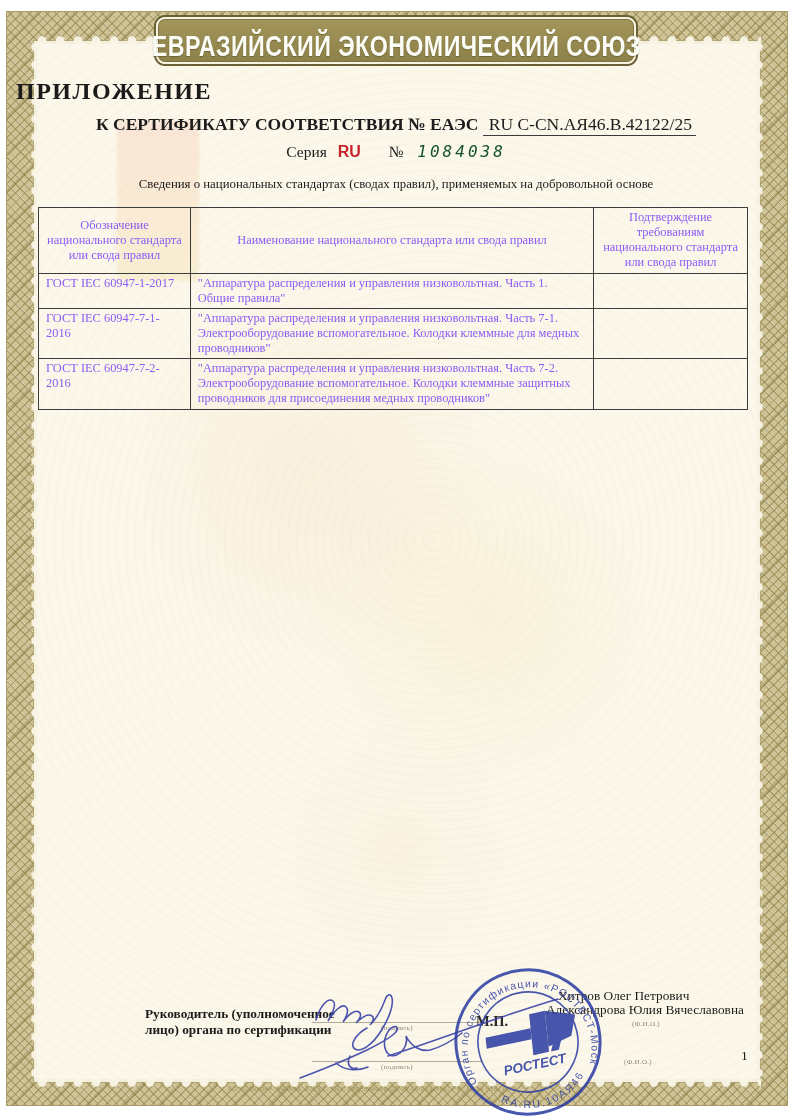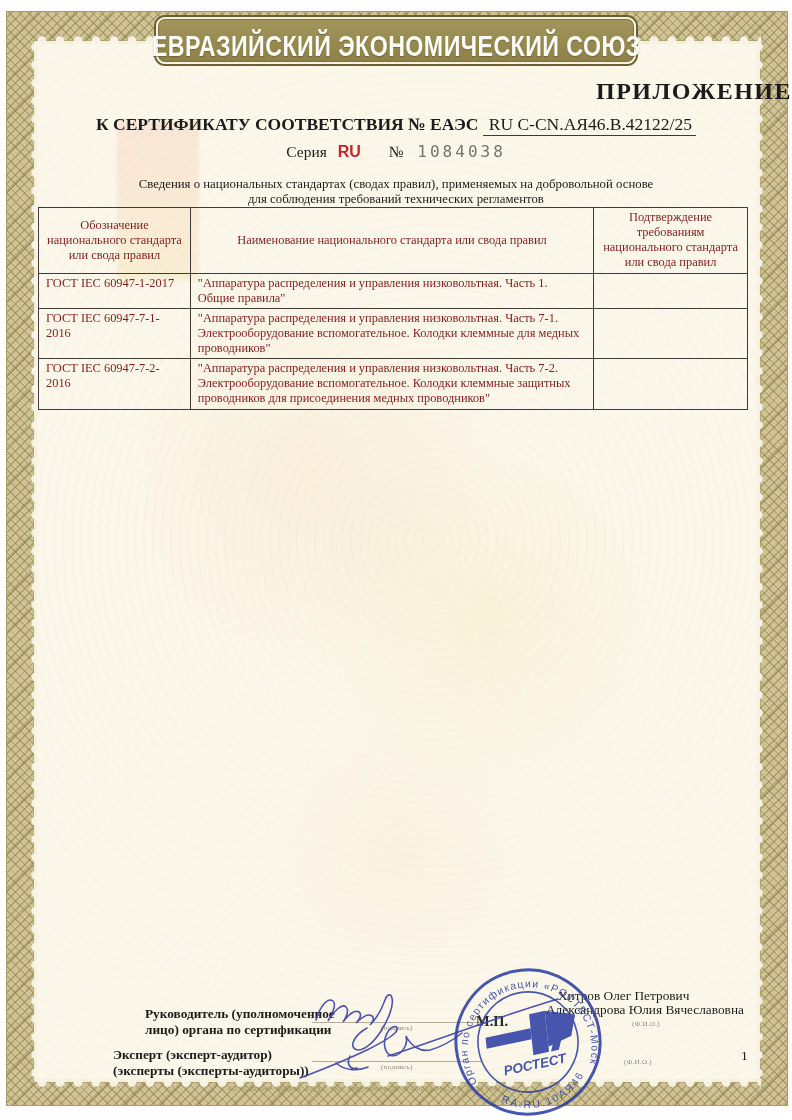--- a/index.html
+++ b/index.html
@@ -41,35 +41,35 @@
   .banner{position:absolute;left:50%;transform:translateX(-50%);top:17px;width:476px;height:43px;
     z-index:5;background:linear-gradient(180deg,#a3965c,#968a50 55%,#8d8149);
     border:2px solid #f7f3e2;border-radius:9px;
     box-shadow:0 0 0 2px #6a6034, inset 0 0 0 1px #7c7140;
     display:flex;align-items:flex-end;justify-content:center;}
   .banner span{display:inline-block;color:#fdfdf8;font-family:"Liberation Sans",sans-serif;
     font-weight:bold;font-size:27px;white-space:nowrap;transform:scaleX(.86) scaleY(1.08);
     text-shadow:0 1px 1px rgba(84,74,34,.55);letter-spacing:.5px;}
   
   .abs{position:absolute;}
-  .title{top:78px;left:16px;right:0;text-align:right;font-size:24px;font-weight:bold;
+  .title{top:78px;left:16px;right:0;text-align:left;font-size:24px;font-weight:bold;
     letter-spacing:1.5px;z-index:2;}
   .subtitle{top:114px;left:0;right:0;text-align:center;font-size:17.5px;white-space:nowrap;z-index:2;}
   .subtitle .lbl{font-weight:bold;}
   .subtitle .num{font-weight:normal;border-bottom:1px solid #3a3a3a;padding:0 4px 1px 6px;}
   .series{top:142px;left:0;right:0;text-align:center;font-size:15.5px;z-index:2;white-space:nowrap;}
   .series .ru{color:#c6232b;font-family:"Liberation Sans",sans-serif;font-weight:bold;
     font-size:16px;margin:0 24px 0 7px;}
   .series .no{margin-right:10px;}
-  .series .blank{color:#737373;font-family:"DejaVu Sans Mono",monospace;font-size:16px;
-    letter-spacing:3px;}
+  .series .blank{color:#14532d;font-family:"DejaVu Sans Mono",monospace;font-size:16px;
+    letter-spacing:3px;font-style:italic;}
   .intro{top:177px;left:0;right:0;text-align:center;font-size:12.8px;line-height:1.2;z-index:2;}
   
   .std-table{position:absolute;left:38px;top:207px;width:710px;border-collapse:collapse;
-    z-index:2;font-size:12.4px;color:#7f1d1d;}
+    z-index:2;font-size:12.4px;color:#8b5cf6;}
   .std-table th,.std-table td{border:1px solid #3c3c3c;padding:2px 7px;line-height:1.22;
     font-weight:normal;vertical-align:middle;}
   .std-table th{text-align:center;height:52px;}
   .std-table td{vertical-align:top;text-align:left;}
   .std-table col.c1{width:152px;} .std-table col.c2{width:404px;} .std-table col.c3{width:154px;}
   
   .sig-label{font-weight:bold;font-size:13.3px;line-height:1.18;white-space:pre-line;z-index:2;}
   .sig-line{border-bottom:1px solid #b4ac97;height:1px;z-index:2;}
   .caption{font-size:7px;color:#8f8878;z-index:2;letter-spacing:.3px;}
   .name{font-size:13.3px;z-index:2;white-space:nowrap;}
@@ -108,21 +108,20 @@
 
   <div class="abs series">
     <span>Серия</span>
     <span class="ru">RU</span>
     <span class="no">№</span>
     <span class="blank">1084038</span>
   </div>
 
   <div class="abs intro">
     <div>Сведения о национальных стандартах (сводах правил), применяемых на добровольной основе</div>
-    <div>для соблюдения требований технических регламентов</div>
   </div>
 
   <table class="std-table">
     <colgroup>
         <col class="c1">
         <col class="c2">
         <col class="c3">
       </colgroup>
     <tbody>
         <tr>
@@ -146,22 +145,20 @@
       <td></td>
     </tr>
   </tbody>
     </table>
 
   <div class="abs sig-label" style="left:113px;top:1006px;width:215px;margin-left:32px;">Руководитель (уполномоченное
 лицо) органа по сертификации</div>
   <div class="abs sig-line" style="left:312px;top:1021px;width:170px;"></div>
   <div class="abs caption" style="left:312px;top:1024px;width:170px;text-align:center;">(подпись)</div>
 
-  <div class="abs sig-label" style="left:113px;top:1047px;width:230px;">Эксперт (эксперт-аудитор)
-(эксперты (эксперты-аудиторы))</div>
   <div class="abs sig-line" style="left:312px;top:1060px;width:170px;"></div>
   <div class="abs caption" style="left:312px;top:1063px;width:170px;text-align:center;">(подпись)</div>
 
   <div class="abs mp" style="left:476px;top:1013px;">М.П.</div>
 
   <div class="abs name" style="left:546px;top:1002px;">Александрова Юлия Вячеславовна</div>
   <div class="abs caption" style="left:546px;top:1020px;width:200px;text-align:center;">(Ф.И.О.)</div>
 
   <div class="abs name" style="left:558px;top:988px;">Хитров Олег Петрович</div>
   <div class="abs caption" style="left:558px;top:1058px;width:160px;text-align:center;">(Ф.И.О.)</div>

